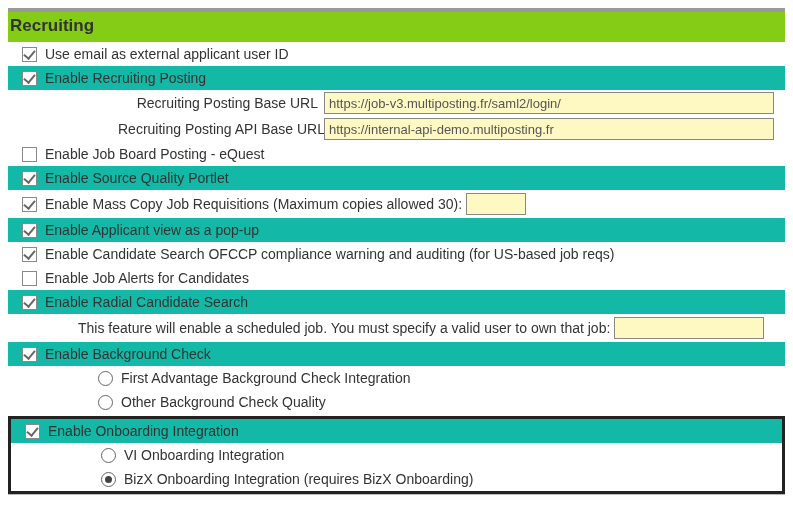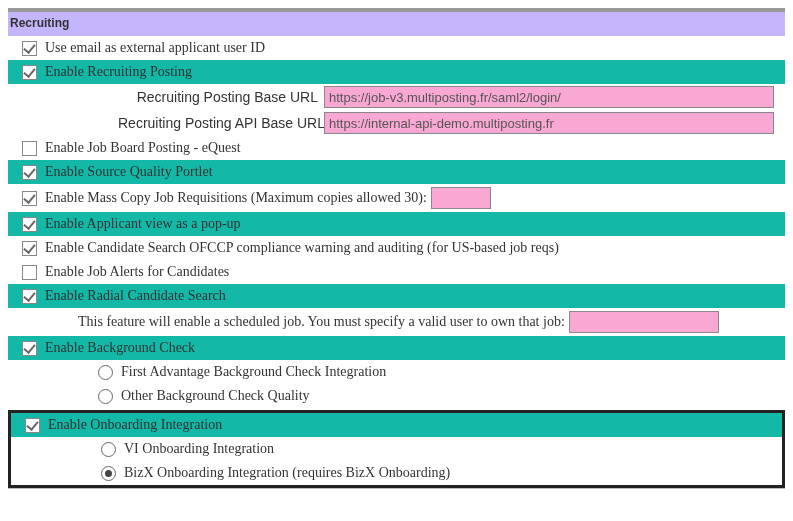--- a/index.html
+++ b/index.html
@@ -11,23 +11,23 @@
     color: #333;
     background: #fff;
     width: 793px;
   }
   .panel {
     border-top: 4px solid #999;
     border-bottom: 1px solid #bbb;
   }
   .section-title {
     font-weight: bold;
-    font-size: 12px;
+    font-size: 17px;
     padding: 4px 2px 6px 2px;
-    background: #c4b5fd;
+    background: #84cc16;
   }
   .row {
     display: flex;
     align-items: center;
     padding: 3px 6px;
     min-height: 24px;
   }
   .row.shade { background: #14b8a6; }
   .row.indent-check { padding-left: 14px; }
   .row.indent-radio { padding-left: 90px; }
@@ -62,33 +62,33 @@
     justify-content: center;
     flex: 0 0 auto;
     background: #fff;
   }
   .rad.sel::after {
     content: "";
     width: 7px; height: 7px;
     background: #444;
     border-radius: 50%;
   }
-  .lbl { white-space: nowrap; font-family: Liberation Serif, serif; }
+  .lbl { white-space: nowrap; }
   .field-label {
     margin-right: 6px;
     white-space: nowrap;
   }
   .txt {
     border: 1px solid #888;
     height: 22px;
     padding: 2px 4px;
     font-family: inherit;
     font-size: 13px;
     color: #555;
-    background: #f9a8d4;
+    background: #fef9c3;
   }
   .sub-row {
     display: flex;
     align-items: center;
     padding: 2px 6px 2px 110px;
     min-height: 26px;
   }
   .sub-row .field-label { width: 200px; text-align: right; margin-right: 6px; }
   .url-input { width: 450px; }
   .small-input { width: 60px; margin-left: 4px; }

